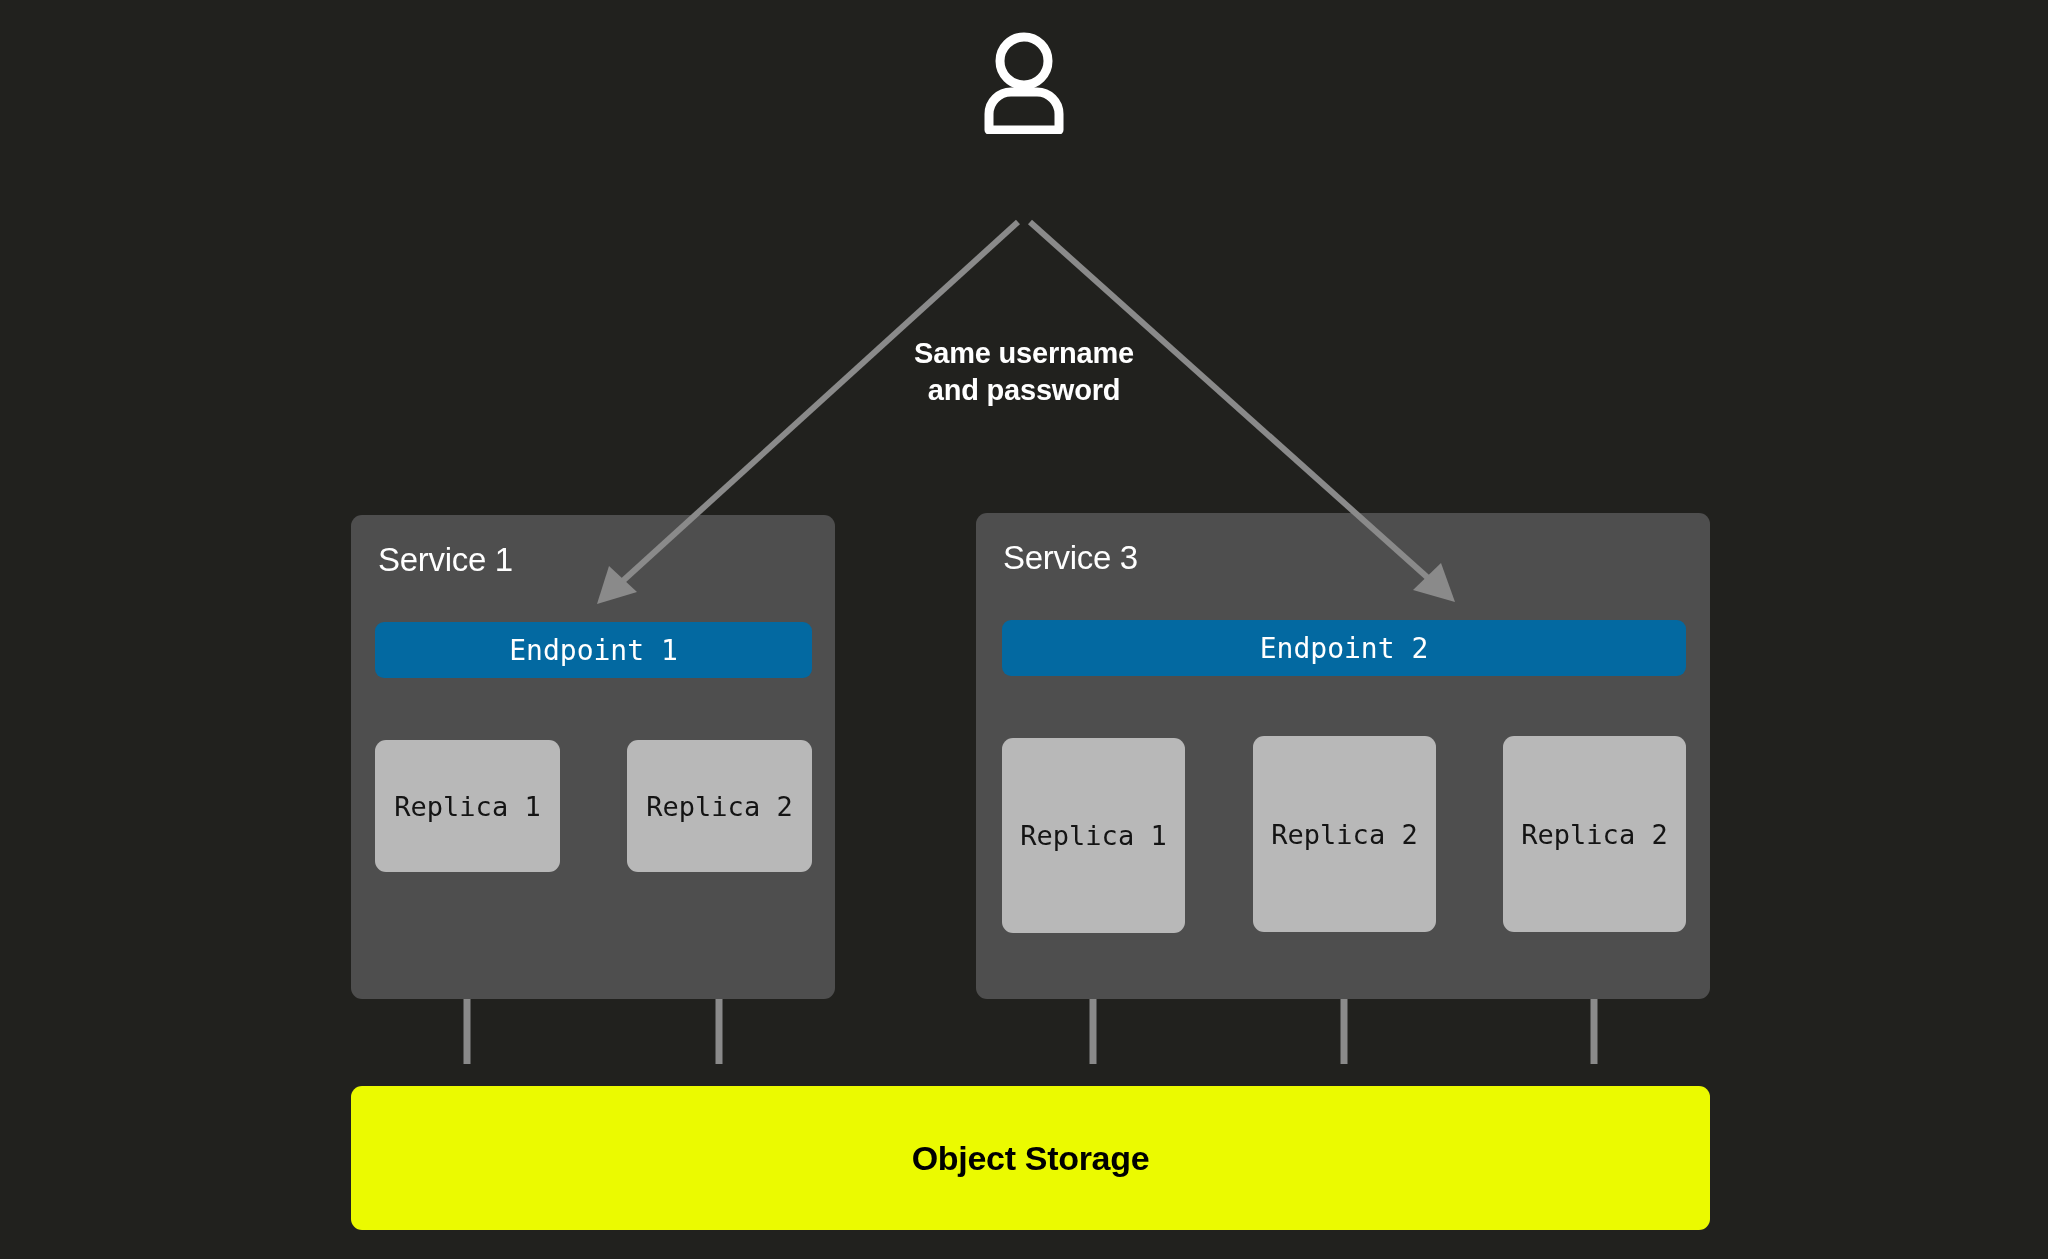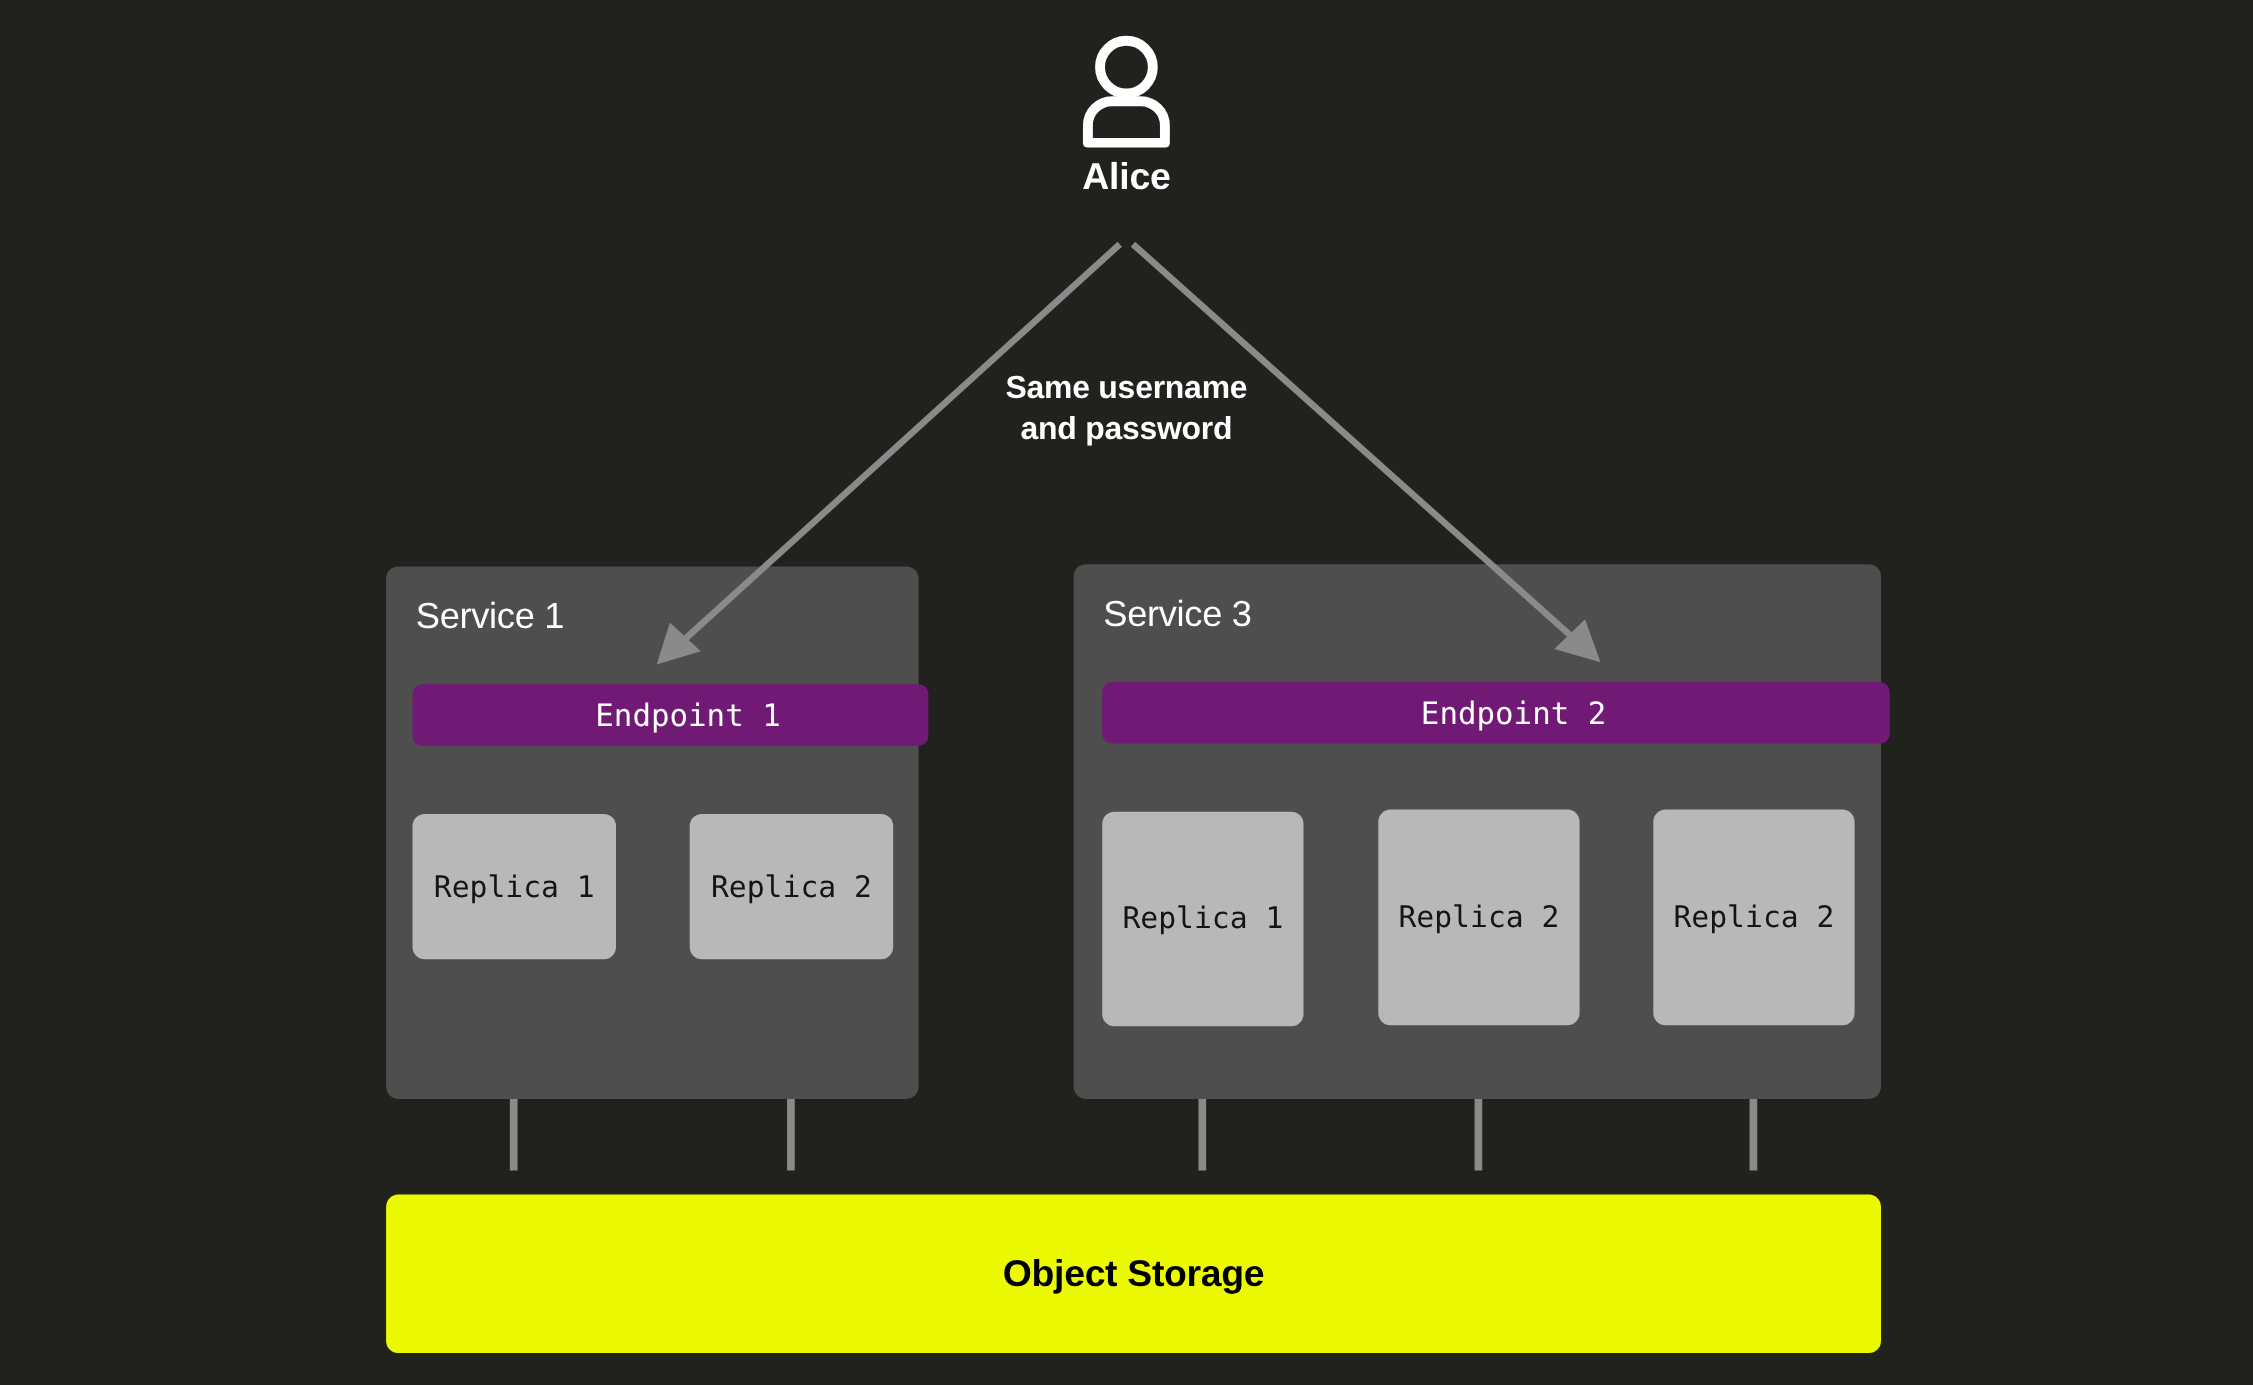--- a/index.html
+++ b/index.html
@@ -94,30 +94,29 @@
     left: 27px;
     top: 26px;
     font-size: 33px;
     font-weight: 400;
     color: #ffffff;
     letter-spacing: -0.3px;
   }
 
   .endpoint {
     position: absolute;
-    background: #701a75;
+    background: #0369a1;
     border-radius: 9px;
     display: flex;
     align-items: center;
     justify-content: center;
     color: #ffffff;
     font-family: "DejaVu Sans Mono", "Liberation Mono", monospace;
     font-size: 28px;
     z-index: 12;
-    padding-left: 32px;
   }
   #endpoint-1 {
     left: 375px;
     top: 622px;
     width: 437px;
     height: 56px;
   }
   #endpoint-2 {
     left: 1002px;
     top: 620px;
@@ -178,21 +177,20 @@
     <line x1="1093" y1="658" x2="1093" y2="1064" stroke="#8a8a8a" stroke-width="7"></line>
     <line x1="1344" y1="658" x2="1344" y2="1064" stroke="#8a8a8a" stroke-width="7"></line>
     <line x1="1594" y1="658" x2="1594" y2="1064" stroke="#8a8a8a" stroke-width="7"></line>
   </svg>
 
   <div class="actor">
     <svg class="actor-icon" viewBox="0 0 86 104">
       <circle cx="43" cy="31" r="24" fill="none" stroke="#ffffff" stroke-width="9"></circle>
       <path d="M8 100 L8 84 A22 22 0 0 1 30 62 L56 62 A22 22 0 0 1 78 84 L78 100 Z" fill="none" stroke="#ffffff" stroke-width="9" stroke-linejoin="round"></path>
     </svg>
-    <div class="actor-label">Alice</div>
   </div>
 
   <div class="edge-caption">
     <span>Same username</span>
     <span>and password</span>
   </div>
 
   <div class="service" id="service-1">
     <div class="service-title">Service 1</div>
   </div>

